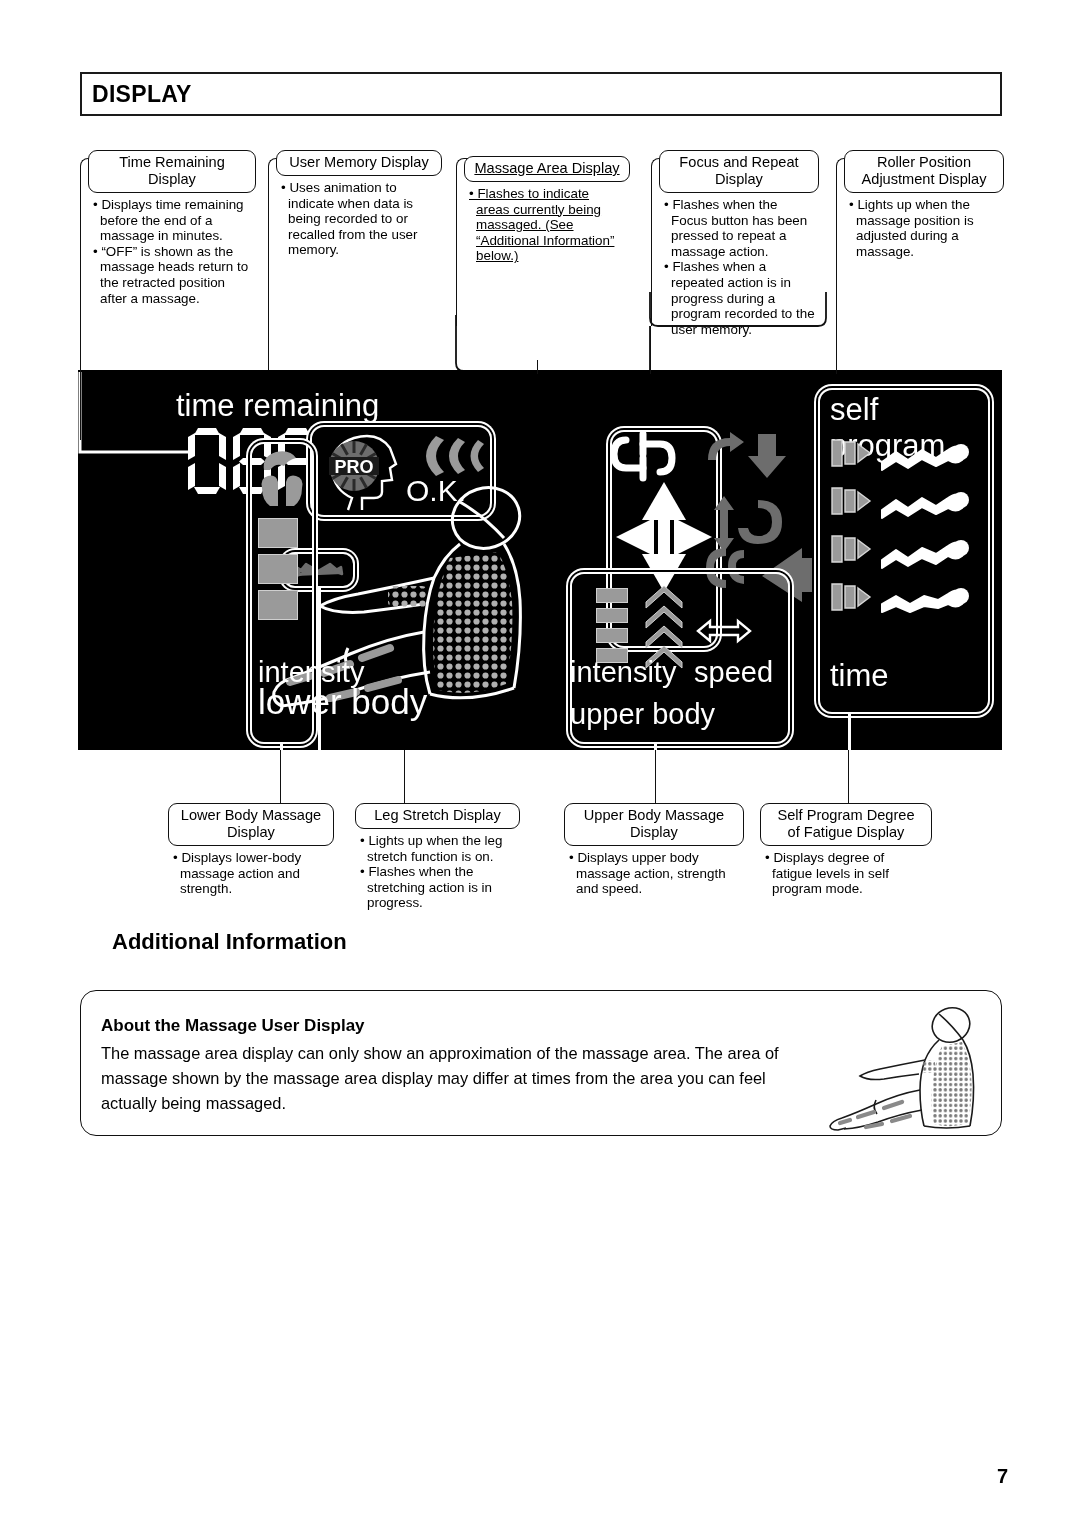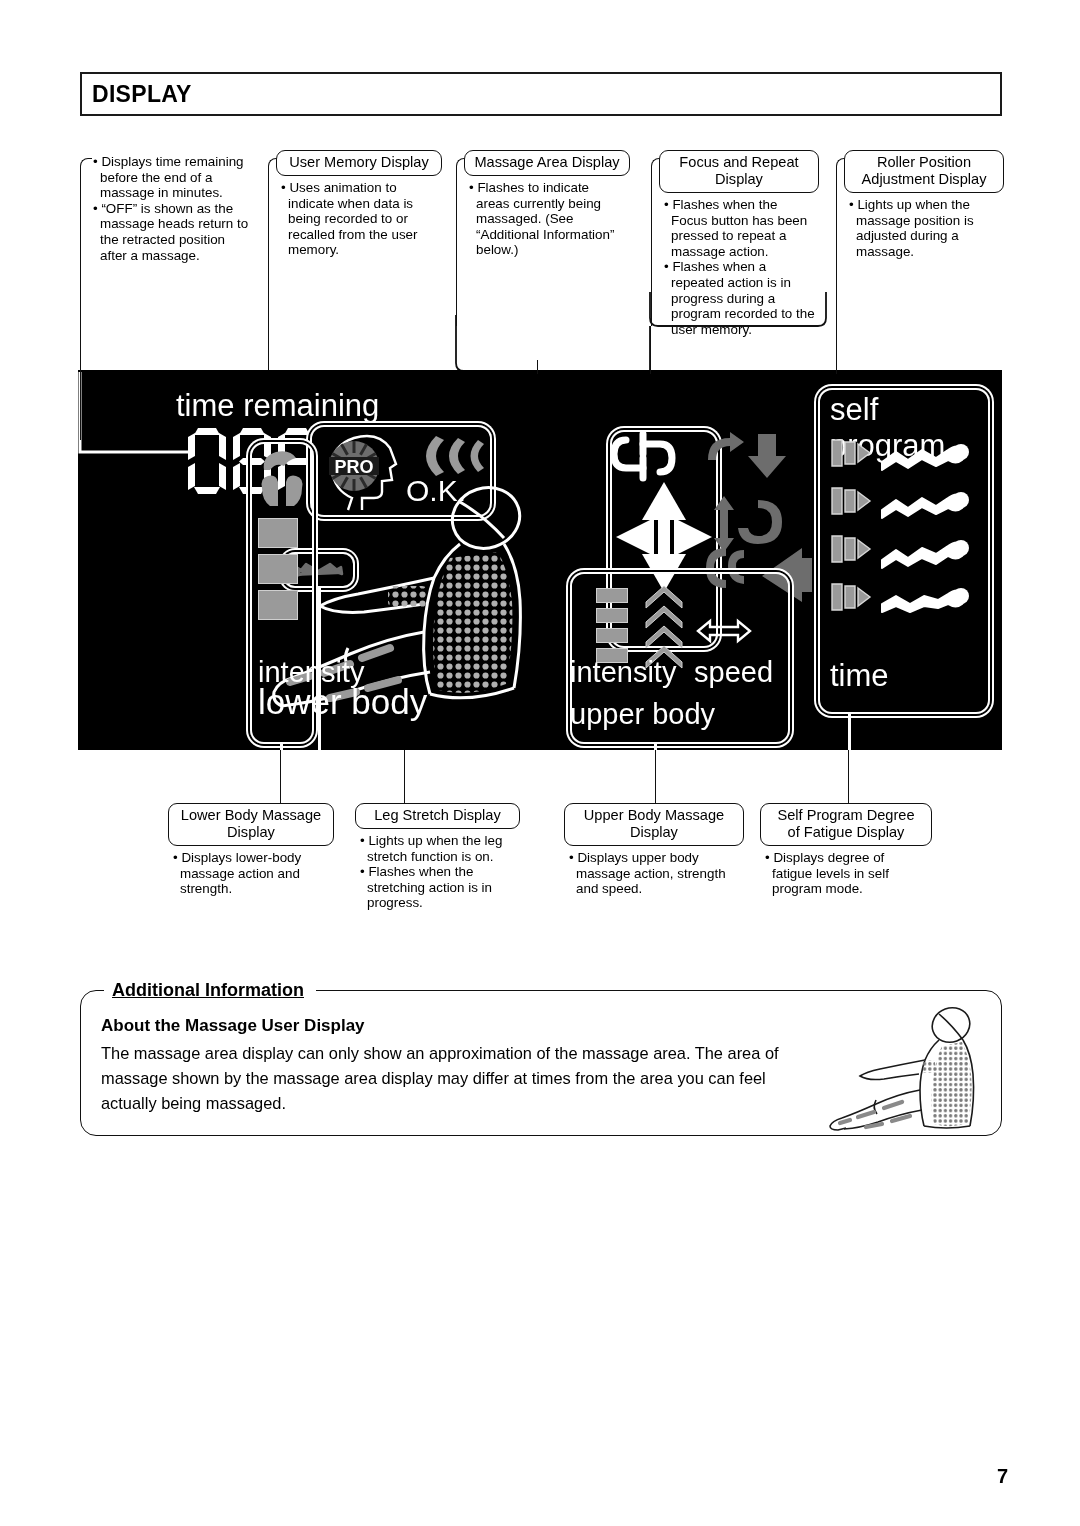--- a/index.html
+++ b/index.html
@@ -109,27 +109,26 @@
   
   .addinfo {
     position: absolute;
     left: 80px; top: 990px;
     width: 922px; height: 146px;
     border: 1.8px solid #111;
     border-radius: 16px;
   }
   .addinfo-title {
     position: absolute;
-    left: 104px; top: 980px;
+    left: 104px; top: 929px;
     background: #fff;
     padding: 0 12px 0 8px;
-    font-size: 18px;
+    font-size: 22px;
     font-weight: bold;
     z-index: 5;
-    text-decoration: underline;
   }
   .addinfo-sub {
     position: absolute;
     left: 101px; top: 1016px;
     font-size: 17px; font-weight: bold;
   }
   .addinfo-body {
     position: absolute;
     left: 101px; top: 1041px;
     width: 710px;
@@ -147,36 +146,37 @@
 </style>
 </head>
 <body>
 
 <div class="section-header">
   <span class="title">DISPLAY</span>
 </div>
 
 <div class="stem" style="left:80px; top:158px; width:12px; height:282px;"></div>
 <div class="callout" style="left:88px; top:150px; width:168px;">
+  <div class="cap">Time Remaining Display</div>
   <div class="bullets">
     <p>• Displays time remaining before the end of a massage in minutes.</p>
     <p>• “OFF” is shown as the massage heads return to the retracted position after a massage.</p>
   </div>
 </div>
 
 <div class="stem" style="left:268px; top:158px; width:12px; height:212px;"></div>
 <div class="callout" style="left:276px; top:150px; width:166px;">
   <div class="cap">User Memory Display</div>
   <div class="bullets">
     <p>• Uses animation to indicate when data is being recorded to or recalled from the user memory.</p>
   </div>
 </div>
 
 <div class="stem" style="left:456px; top:158px; width:12px; height:168px;"></div>
-<div class="callout" style="left:464px; top:150px; width:166px;">
+<div class="callout" style="left:464px; top:156px; width:166px;text-decoration:underline;">
   <div class="cap">Massage Area Display</div>
   <div class="bullets">
     <p>• Flashes to indicate areas currently being massaged. (See “Additional Information” below.)</p>
   </div>
 </div>
 
 <svg style="position:absolute;left:450px;top:315px;width:120px;height:62px;">
   <path d="M6,0 L6,48 Q6,56 14,56 L80,56 Q88,56 88,64 L88,62" fill="none" stroke="#111" stroke-width="1.8"></path>
 </svg>
 <div class="stem-plain" style="left:537px; top:360px; height:14px;"></div>

